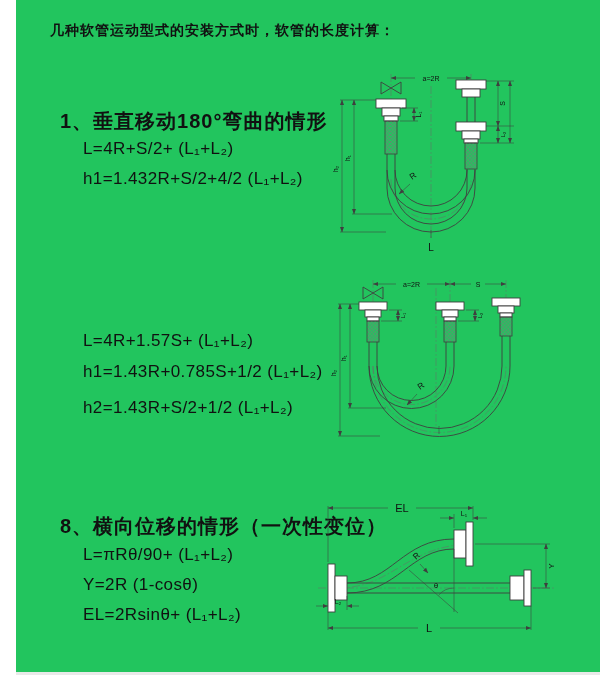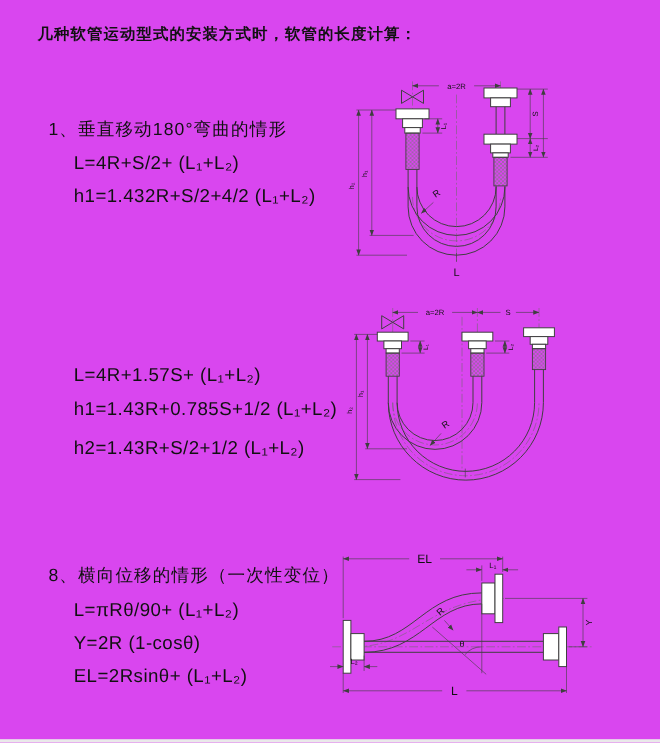--- a/index.html
+++ b/index.html
@@ -1,27 +1,27 @@
 <!DOCTYPE html>
 <html><head>
 <meta charset="utf-8">
 <style>
   html,body{margin:0;padding:0;}
   body{
     width:600px;height:675px;background:#ffffff;position:relative;
     font-family:"Liberation Sans","DejaVu Sans",sans-serif;color:#111;
     overflow:hidden;
   }
-  .page{position:absolute;inset:0;background:#d946ef;}
+  .page{position:absolute;inset:0;background:#22c55e;margin-left:16px;}
   .doc-title{
     position:absolute;left:34px;top:22px;font-size:14px;font-weight:bold;
     letter-spacing:1px;white-space:nowrap;
   }
   .sec-heading{
-    position:absolute;font-size:16px;font-weight:normal;letter-spacing:1px;white-space:nowrap;
+    position:absolute;font-size:20px;font-weight:bold;letter-spacing:1px;white-space:nowrap;
   }
   .formula{
     position:absolute;font-size:17px;font-weight:normal;letter-spacing:0.4px;white-space:nowrap;
   }
   .diag{position:absolute;}
   
   .s   {stroke:#3f3f3f;stroke-width:0.9;fill:none;}
   .sf  {stroke:#3f3f3f;stroke-width:0.9;fill:#ffffff;}
   .braidfill{fill:url(#braid);stroke:#3f3f3f;stroke-width:0.8;}
   .dim {stroke:#3f3f3f;stroke-width:0.55;fill:none;}

